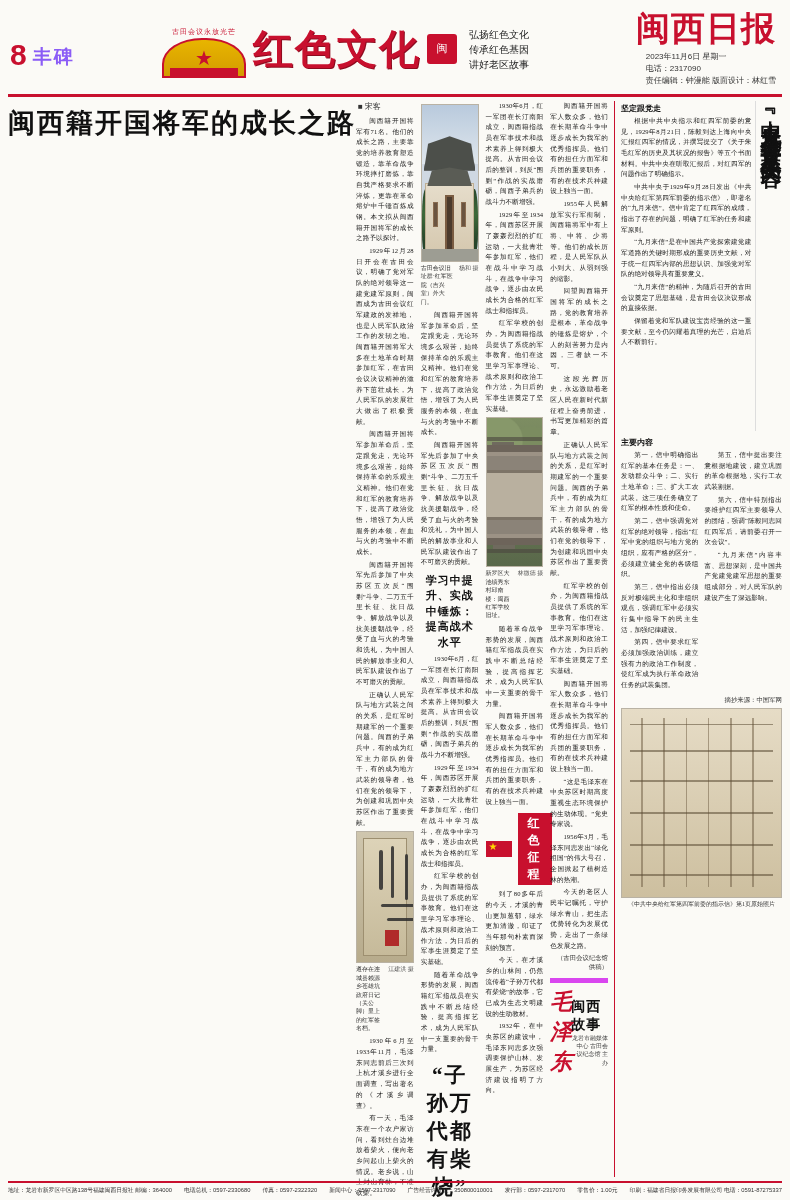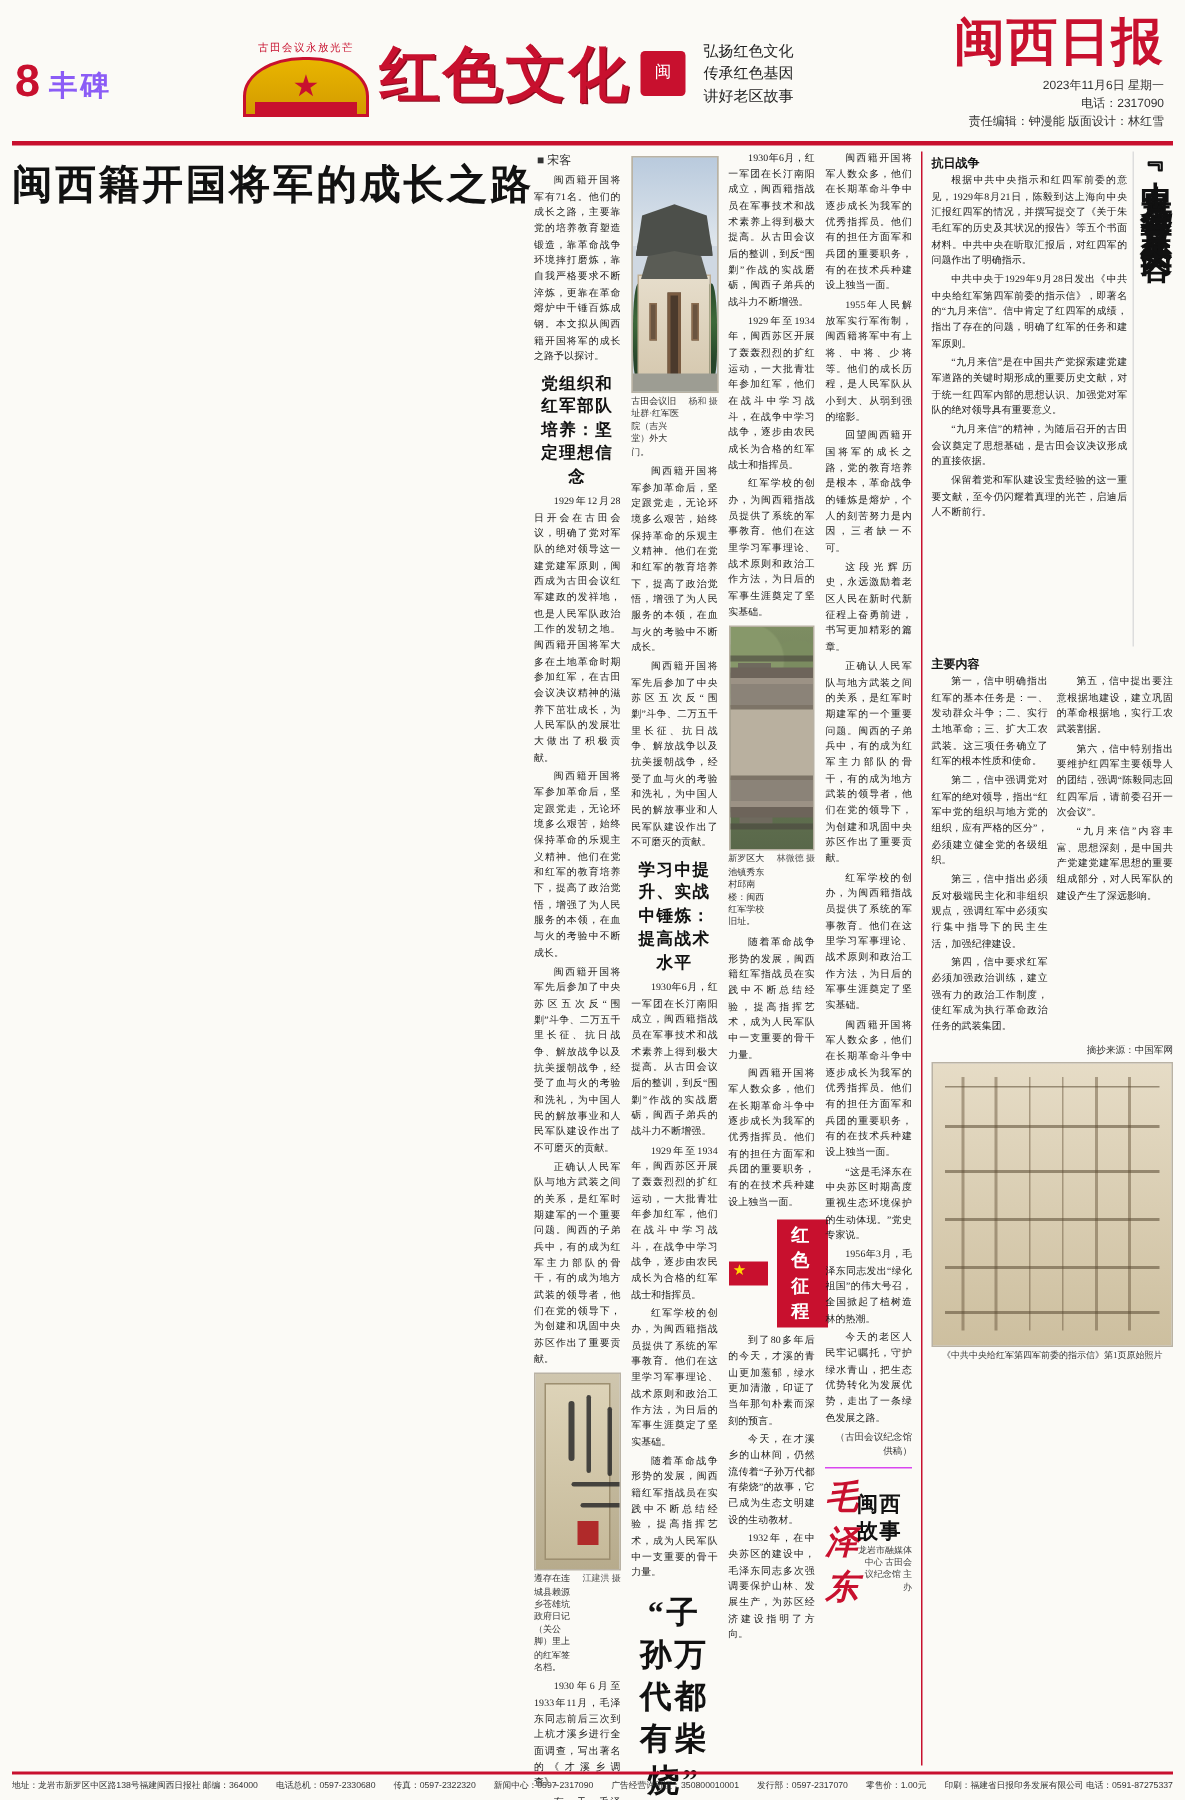--- a/index.html
+++ b/index.html
@@ -92,21 +92,21 @@
     width: 218px;
     display: flex; flex-direction: column; align-items: flex-end; justify-content: center;
     padding-right: 4px;
   }
   .paper-name {
     font-size: 34px; font-weight: bold; color: #c8102e;
     letter-spacing: 1px; line-height: 1;
     font-family: "Liberation Serif", serif;
   }
   .mh-meta {
-    font-size: 8px; color: #333; text-align: right; line-height: 1.5; margin-top: 5px;
+    font-size: 8px; color: #333; line-height: 1.5; margin-top: 5px;
     font-family: "Liberation Sans", sans-serif;
   }
   .rule-red {
     height: 3px; background: #c8102e; margin: 2px 8px 0 8px;
   }
   
   .body {
     flex: 1;
     display: flex;
     padding: 4px 8px 0 8px;
@@ -311,21 +311,21 @@
     border-left: 1px solid #ddd;
     padding-left: 2px;
   }
   .rail-col { flex: 1; min-width: 0; }
   .rail-sub {
     font-size: 8px; font-weight: bold; color: #111; margin: 2px 0 2px 0;
   }
   .rail-cols { display: flex; gap: 6px; }
   .signature-block {
     display: flex; align-items: center; justify-content: space-between;
-    margin-top: 6px; border-top: 1px solid #d946ef; padding-top: 4px;
+    margin-top: 6px; border-top: 5px solid #d946ef; padding-top: 4px;
   }
   .sig-mao {
     font-size: 22px; color: #c8102e; font-weight: bold; font-style: italic;
     font-family: "Liberation Serif", serif; letter-spacing: -2px;
   }
   .sig-title { font-size: 14px; font-weight: bold; color: #111; letter-spacing: 1px; }
   .sig-sub { font-size: 6px; color: #444; line-height: 1.4; text-align: right; }
   
   .footer {
     border-top: 2px solid #c8102e;
@@ -380,21 +380,20 @@
 
     <div class="main-area">
       <div class="headline">闽西籍开国将军的成长之路</div>
 
       <div class="cols">
 
         <div class="col c1">
           <div class="byline">■ 宋客</div>
           <p class="txt">闽西籍开国将军有71名。他们的成长之路，主要靠党的培养教育塑造锻造，靠革命战争环境摔打磨炼，靠自我严格要求不断淬炼，更靠在革命熔炉中千锤百炼成钢。本文拟从闽西籍开国将军的成长之路予以探讨。</p>
 
-          <div class="subhead">党组织和红军部队培养：坚定理想信念</div>
           <p class="txt">1929年12月28日开会在古田会议，明确了党对军队的绝对领导这一建党建军原则，闽西成为古田会议红军建政的发祥地，也是人民军队政治工作的发轫之地。闽西籍开国将军大多在土地革命时期参加红军，在古田会议决议精神的滋养下茁壮成长，为人民军队的发展壮大做出了积极贡献。</p>
           <p class="txt">闽西籍开国将军参加革命后，坚定跟党走，无论环境多么艰苦，始终保持革命的乐观主义精神。他们在党和红军的教育培养下，提高了政治觉悟，增强了为人民服务的本领，在血与火的考验中不断成长。</p>
           <p class="txt">闽西籍开国将军先后参加了中央苏区五次反“围剿”斗争、二万五千里长征、抗日战争、解放战争以及抗美援朝战争，经受了血与火的考验和洗礼，为中国人民的解放事业和人民军队建设作出了不可磨灭的贡献。</p>
           <p class="txt">正确认人民军队与地方武装之间的关系，是红军时期建军的一个重要问题。闽西的子弟兵中，有的成为红军主力部队的骨干，有的成为地方武装的领导者，他们在党的领导下，为创建和巩固中央苏区作出了重要贡献。</p>
 
           <div class="figure">
             <div class="figbox photo-callig">
               <div class="paper"></div>
               <div class="stroke" style="left:22px;top:18px;width:4px;height:40px;"></div>
               <div class="stroke" style="left:34px;top:14px;width:3px;height:52px;"></div>
@@ -510,21 +509,21 @@
           </div>
         </div>
 
       </div>
     </div>
 
     <div class="right-rail">
       <div class="rail-title-wrap">
         <div class="vtitle">『中央九月来信』背景意义及主要内容</div>
         <div class="rail-col">
-          <div class="rail-sub">抗日战争</div>
+          <div class="rail-sub">坚定跟党走</div>
           <p class="txt">根据中共中央指示和红四军前委的意见，1929年8月21日，陈毅到达上海向中央汇报红四军的情况，并撰写提交了《关于朱毛红军的历史及其状况的报告》等五个书面材料。中共中央在听取汇报后，对红四军的问题作出了明确指示。</p>
           <p class="txt">中共中央于1929年9月28日发出《中共中央给红军第四军前委的指示信》，即著名的“九月来信”。信中肯定了红四军的成绩，指出了存在的问题，明确了红军的任务和建军原则。</p>
           <p class="txt">“九月来信”是在中国共产党探索建党建军道路的关键时期形成的重要历史文献，对于统一红四军内部的思想认识、加强党对军队的绝对领导具有重要意义。</p>
           <p class="txt">“九月来信”的精神，为随后召开的古田会议奠定了思想基础，是古田会议决议形成的直接依据。</p>
           <p class="txt">保留着党和军队建设宝贵经验的这一重要文献，至今仍闪耀着真理的光芒，启迪后人不断前行。</p>
         </div>
       </div>
 
       <div class="rail-sub">主要内容</div>
       <div class="rail-cols">

